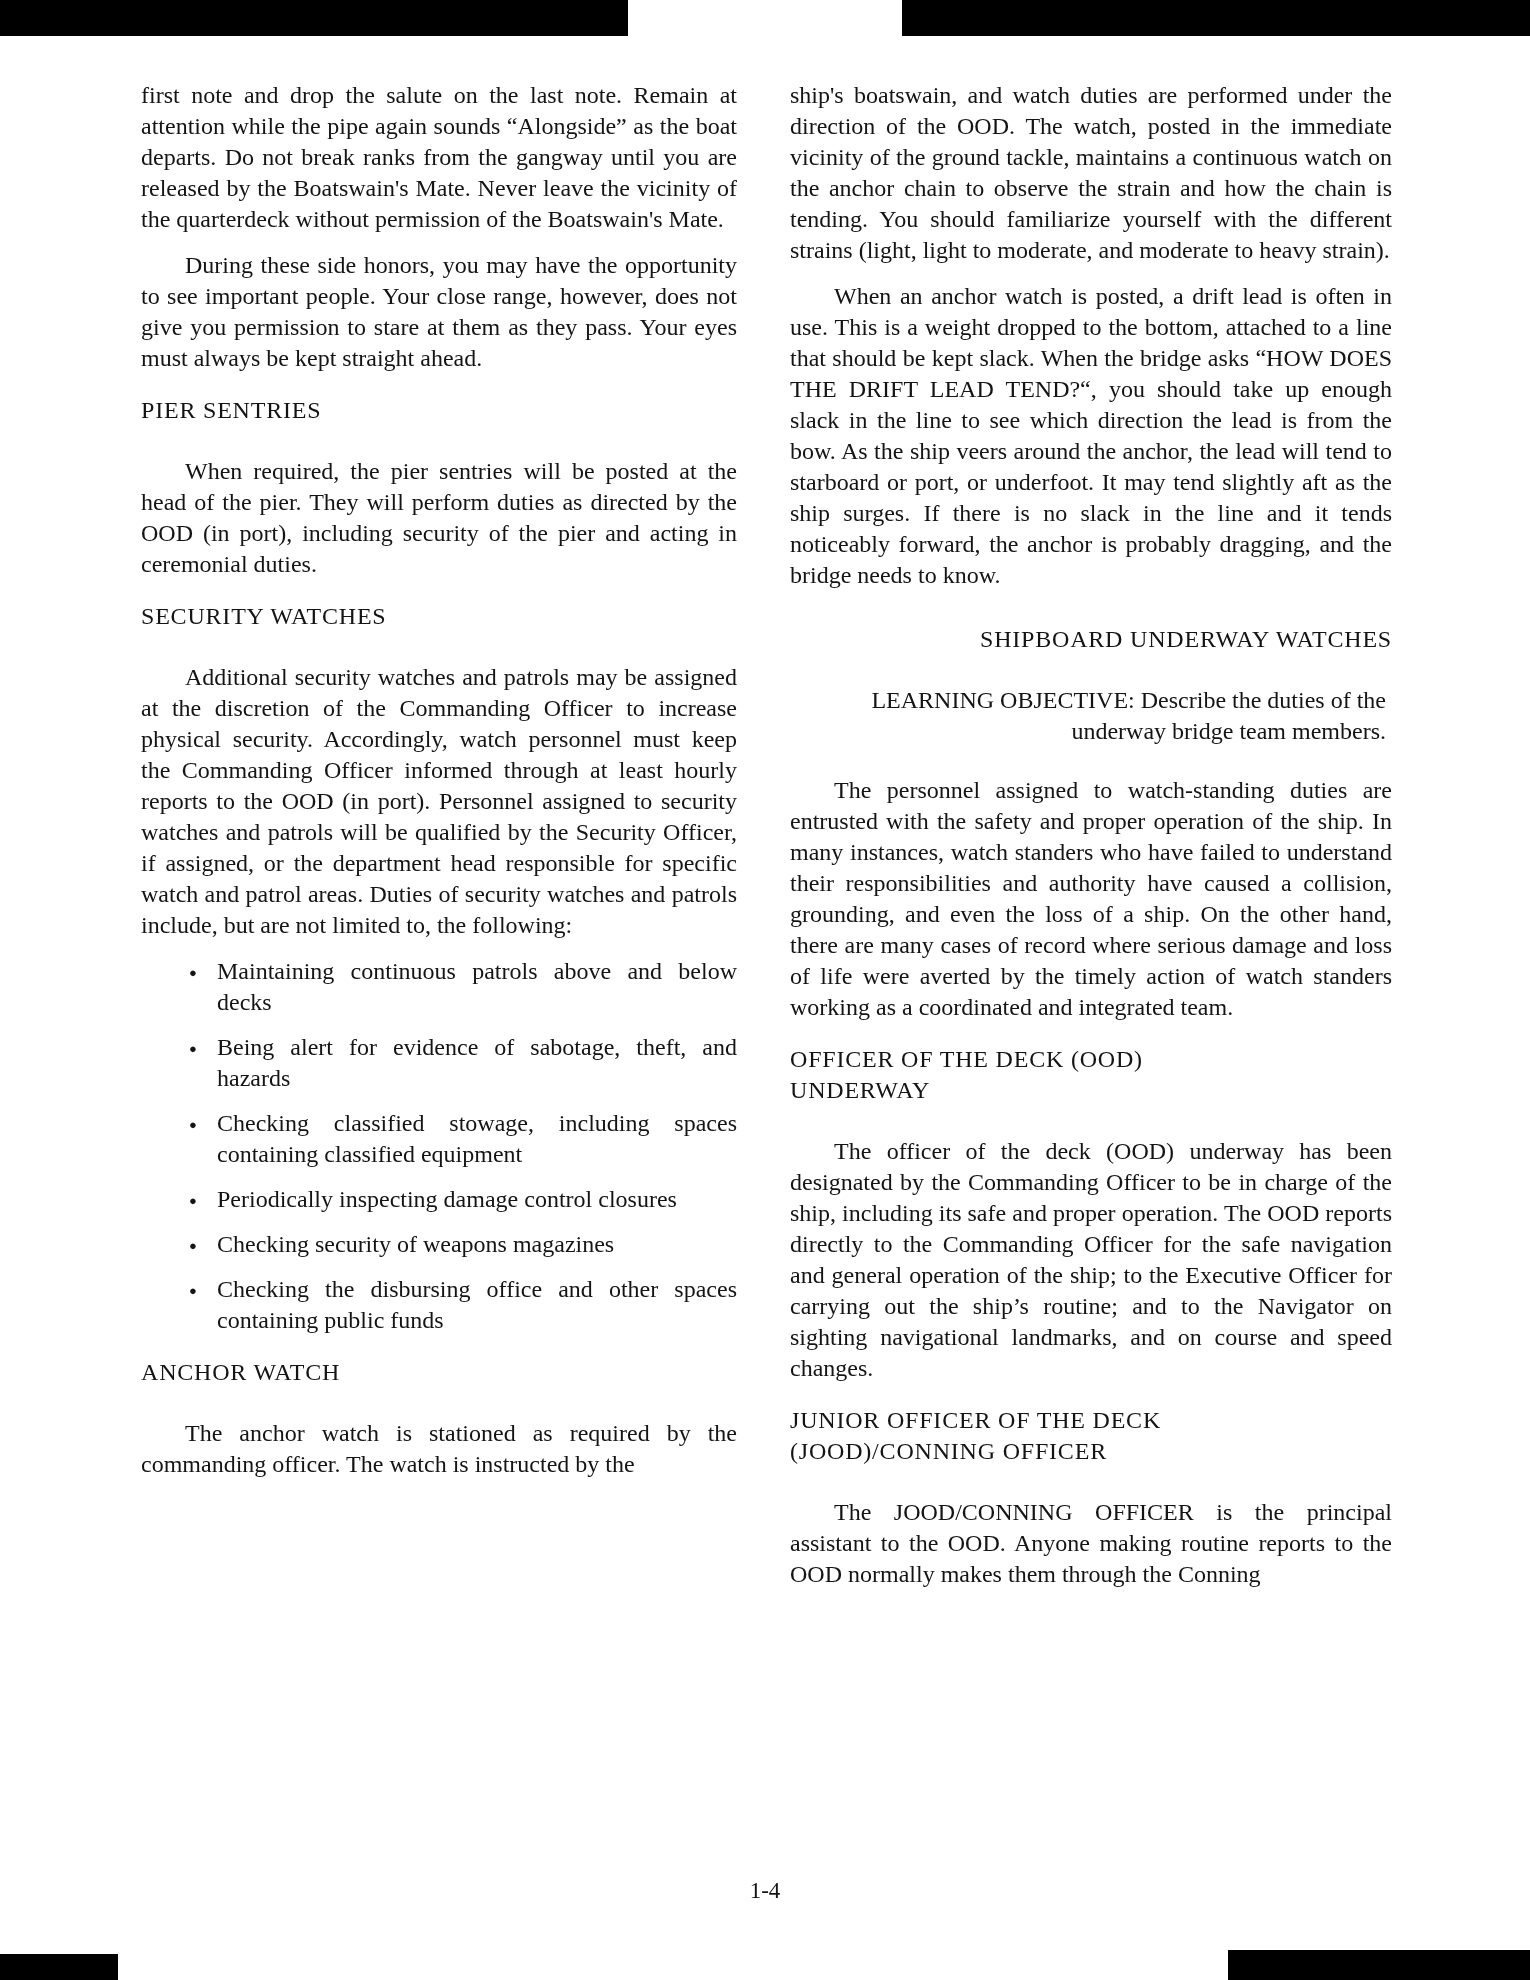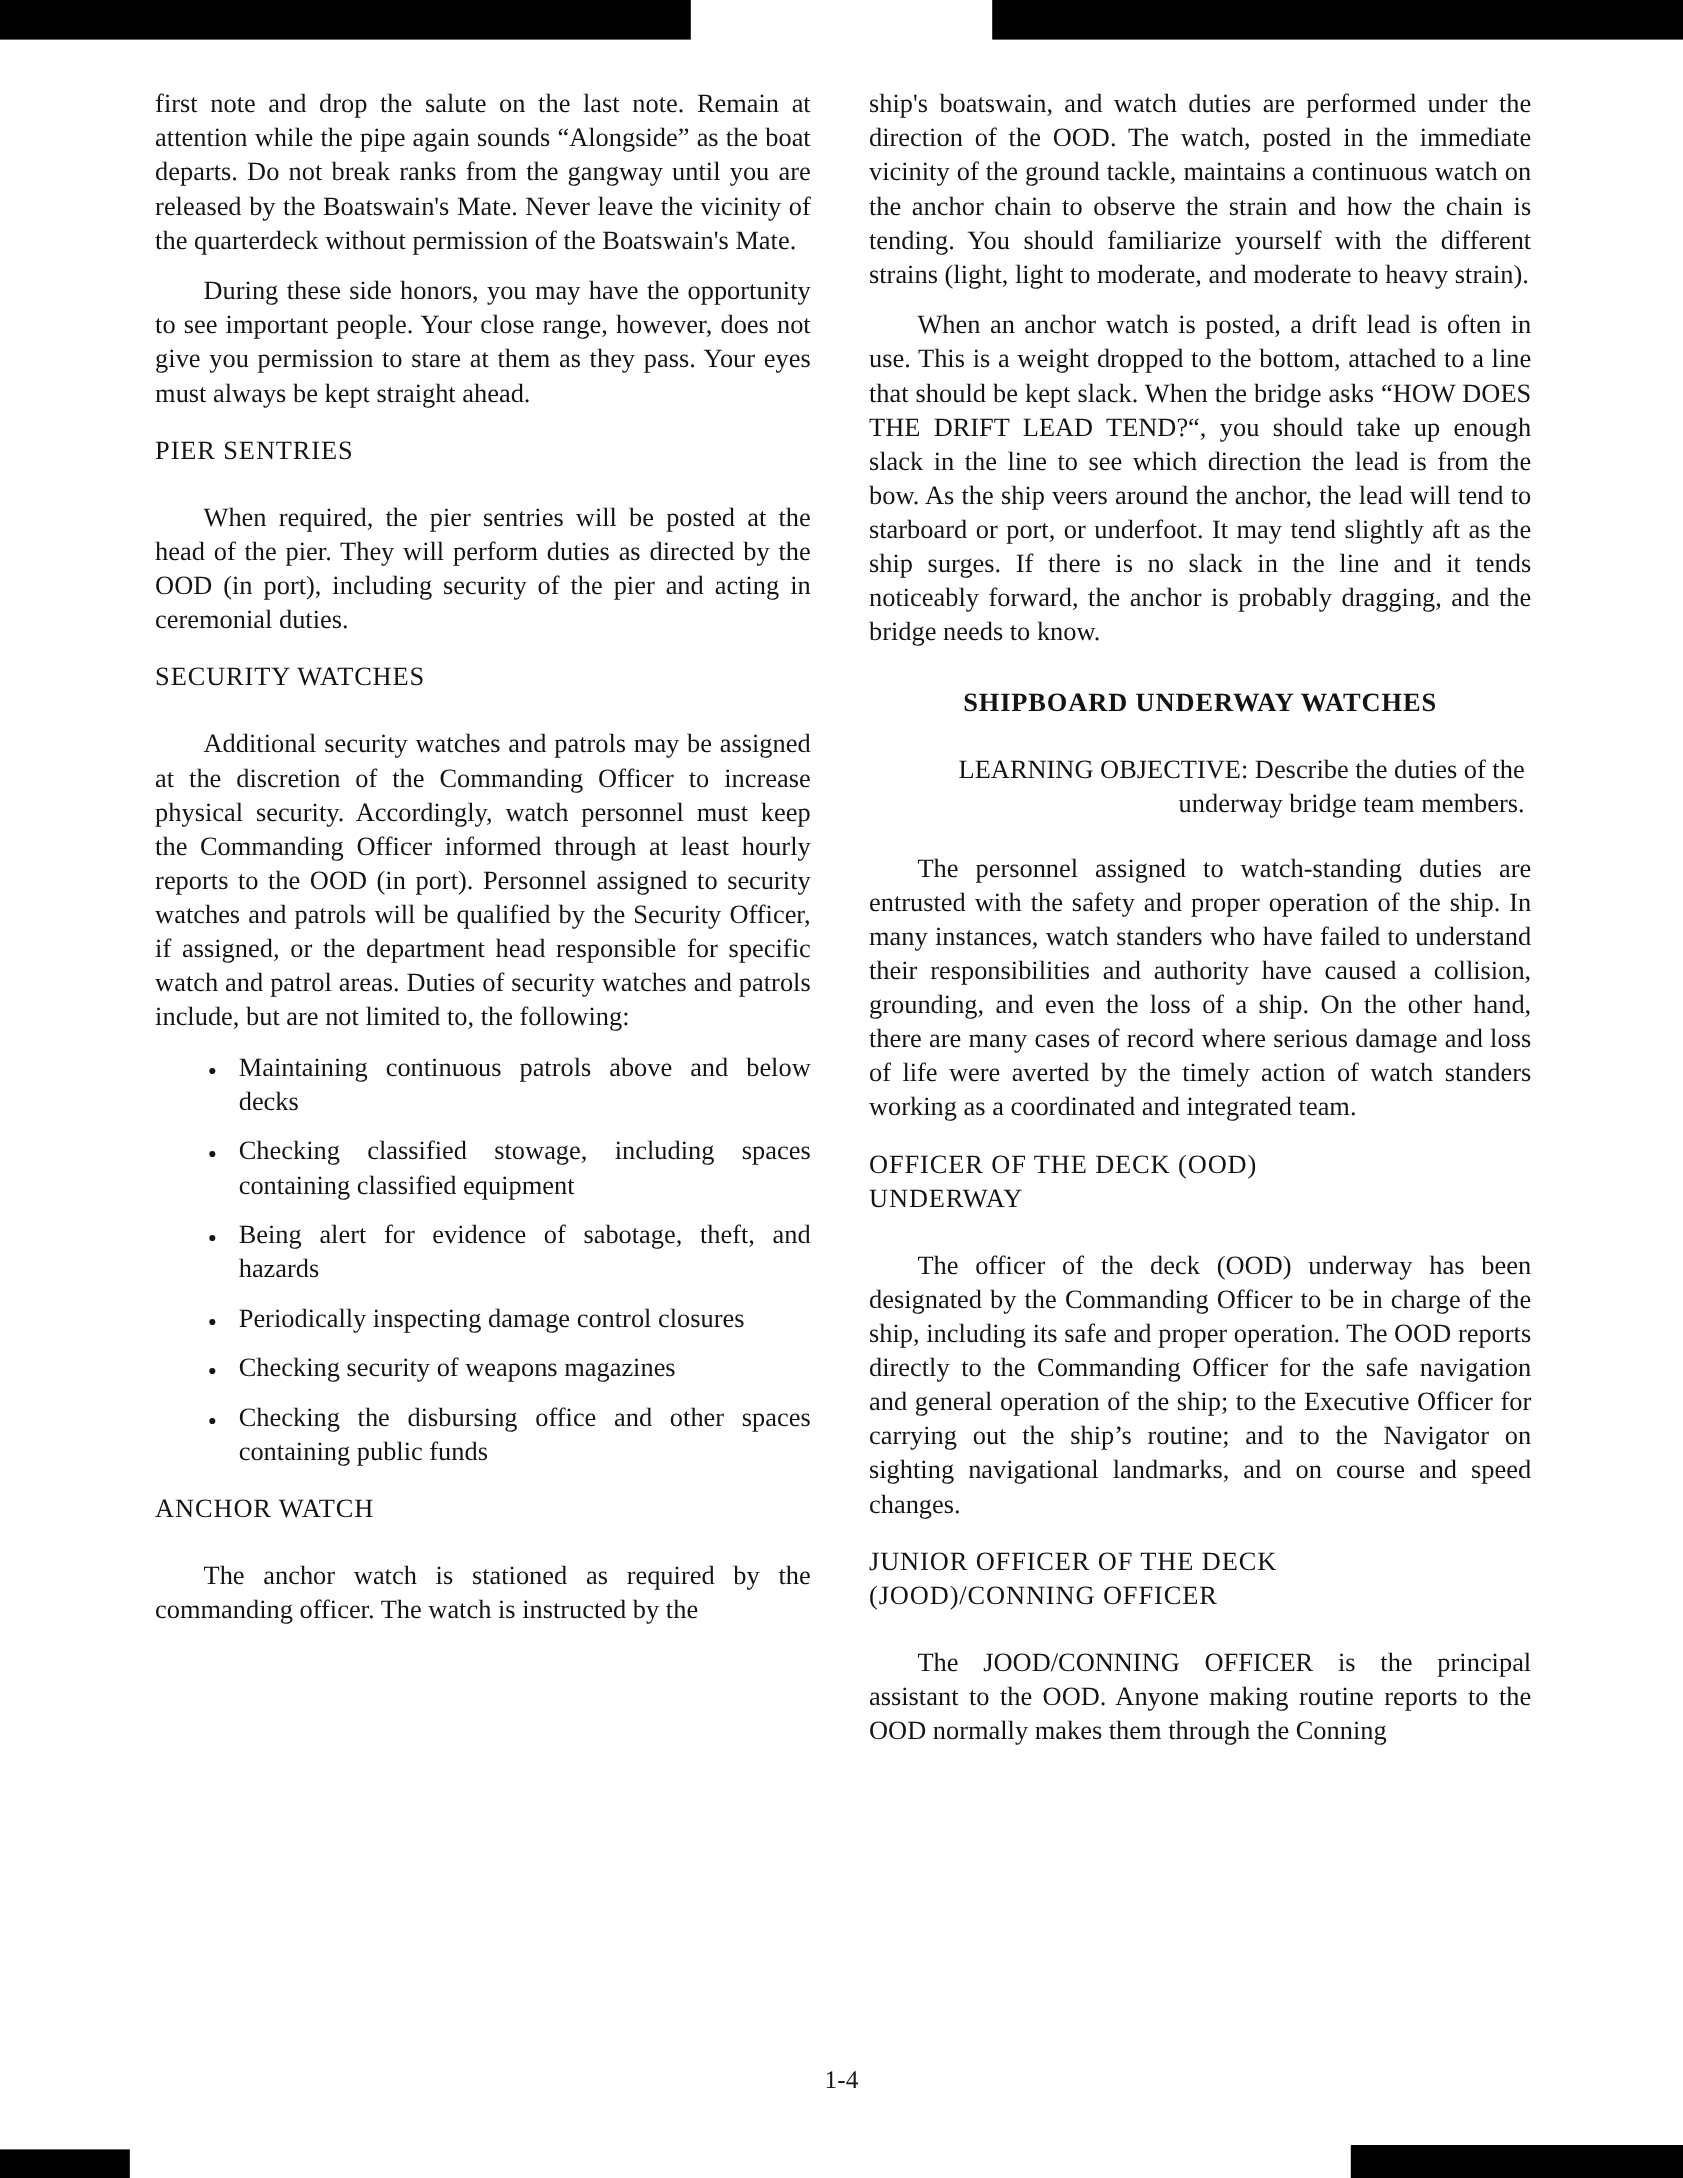--- a/index.html
+++ b/index.html
@@ -26,22 +26,21 @@
   .p0 { text-indent: 0;    margin: 0 0 15px 0; }
   .h  {
     margin: 21px 0 30px 0;
     letter-spacing: 0.8px;
     text-align: left;
     white-space: pre-line;
   }
   .hc {
     margin: 33px 0 30px 0;
     letter-spacing: 0.8px;
-    text-align: center;
-    font-weight: bold;
+    text-align: right;
   }
   .obj {
     margin: 0 6px 28px 44px;
     text-align: right;
   }
   ul.bullets {
     list-style: none;
     margin: 6px 0 20px 46px;
     padding: 0;
   }
@@ -77,22 +76,22 @@
 
 <div class="col" id="col-0">
     <div class="p0">first note and drop the salute on the last note. Remain at attention while the pipe again sounds “Alongside” as the boat departs. Do not break ranks from the gangway until you are released by the Boatswain's Mate. Never leave the vicinity of the quarterdeck without permission of the Boatswain's Mate.</div>
     <div class="p">During these side honors, you may have the opportunity to see important people. Your close range, however, does not give you permission to stare at them as they pass. Your eyes must always be kept straight ahead.</div>
     <div class="h">PIER SENTRIES</div>
     <div class="p">When required, the pier sentries will be posted at the head of the pier. They will perform duties as directed by the OOD (in port), including security of the pier and acting in ceremonial duties.</div>
     <div class="h">SECURITY WATCHES</div>
     <div class="p">Additional security watches and patrols may be assigned at the discretion of the Commanding Officer to increase physical security. Accordingly, watch personnel must keep the Commanding Officer informed through at least hourly reports to the OOD (in port). Personnel assigned to security watches and patrols will be qualified by the Security Officer, if assigned, or the department head responsible for specific watch and patrol areas. Duties of security watches and patrols include, but are not limited to, the following:</div>
     <ul class="bullets">
       <li>Maintaining continuous patrols above and below decks</li>
+      <li>Being alert for evidence of sabotage, theft, and hazards</li>
       <li>Checking classified stowage, including spaces containing classified equipment</li>
-      <li>Being alert for evidence of sabotage, theft, and hazards</li>
       <li>Periodically inspecting damage control closures</li>
       <li>Checking security of weapons magazines</li>
       <li>Checking the disbursing office and other spaces containing public funds</li>
     </ul>
     <div class="h">ANCHOR WATCH</div>
     <div class="p">The anchor watch is stationed as required by the commanding officer. The watch is instructed by the</div>
   </div>
 <div class="col" id="col-1">
     <div class="p0">ship's boatswain, and watch duties are performed under the direction of the OOD. The watch, posted in the immediate vicinity of the ground tackle, maintains a continuous watch on the anchor chain to observe the strain and how the chain is tending. You should familiarize yourself with the different strains (light, light to moderate, and moderate to heavy strain).</div>
     <div class="p">When an anchor watch is posted, a drift lead is often in use. This is a weight dropped to the bottom, attached to a line that should be kept slack. When the bridge asks “HOW DOES THE DRIFT LEAD TEND?“, you should take up enough slack in the line to see which direction the lead is from the bow. As the ship veers around the anchor, the lead will tend to starboard or port, or underfoot. It may tend slightly aft as the ship surges. If there is no slack in the line and it tends noticeably forward, the anchor is probably dragging, and the bridge needs to know.</div>

